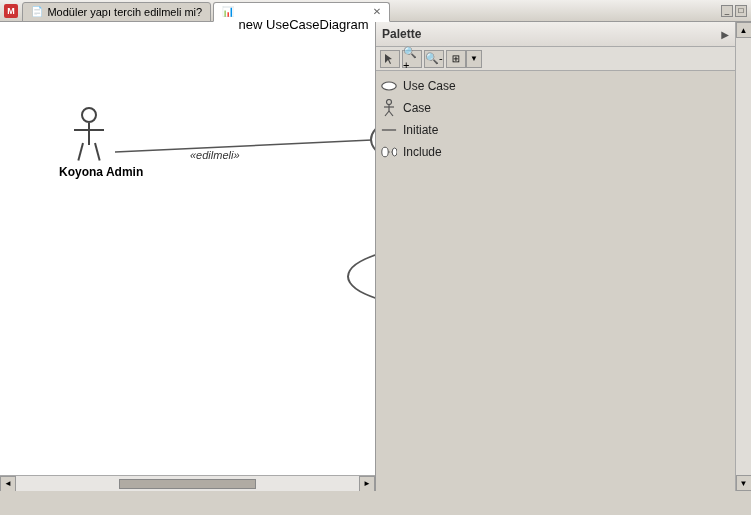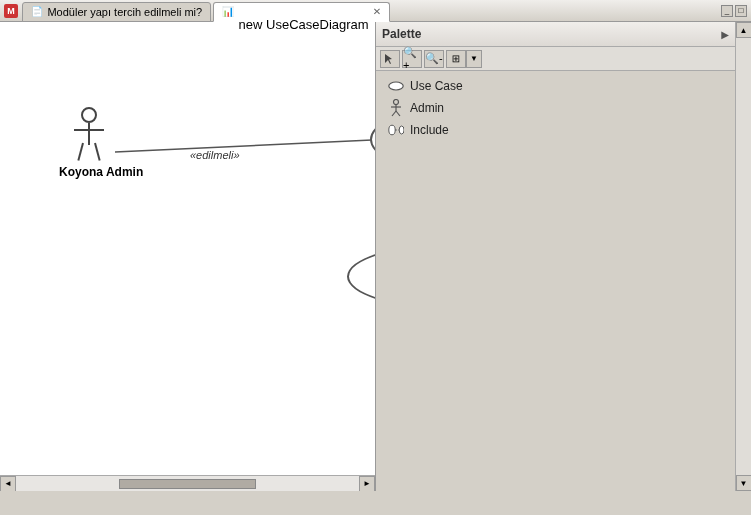--- a/index.html
+++ b/index.html
@@ -158,21 +158,21 @@
     
     .palette-items {
       flex: 1;
       overflow-y: auto;
       padding: 4px 0;
     }
     .palette-item {
       height: 22px;
       display: flex;
       align-items: center;
-      padding: 0 12px;
+      padding: 0 5px;
       gap: 6px;
       cursor: pointer;
       font-size: 12px;
       color: #222;
     }
     .palette-icon {
       width: 16px; height: 16px;
       display: flex; align-items: center; justify-content: center;
       flex-shrink: 0;
     }
@@ -357,23 +357,31 @@
         <div class="palette-item">
           <div class="palette-icon">
             <svg width="14" height="18" viewBox="0 0 14 18">
               <circle cx="7" cy="3" r="2.5" fill="none" stroke="#555" stroke-width="1.2"></circle>
               <line x1="7" y1="5.5" x2="7" y2="12" stroke="#555" stroke-width="1.2"></line>
               <line x1="2" y1="8" x2="12" y2="8" stroke="#555" stroke-width="1.2"></line>
               <line x1="7" y1="12" x2="3" y2="17" stroke="#555" stroke-width="1.2"></line>
               <line x1="7" y1="12" x2="11" y2="17" stroke="#555" stroke-width="1.2"></line>
             </svg>
           </div>
-          <span>Admin</span>
-        </div>
-
+          <span>Case</span>
+        </div>
+
+        <div class="palette-item">
+          <div class="palette-icon">
+            <svg width="18" height="12" viewBox="0 0 18 12">
+              <line x1="1" y1="6" x2="17" y2="6" stroke="#555" stroke-width="1.5"></line>
+            </svg>
+          </div>
+          <span>Initiate</span>
+        </div>
 
 
         <div class="palette-item">
           <div class="palette-icon">
             <svg width="20" height="16" viewBox="0 0 20 16">
               <ellipse cx="5" cy="8" rx="4" ry="6" fill="white" stroke="#555" stroke-width="1.2"></ellipse>
               <line x1="9" y1="8" x2="14" y2="8" stroke="#555" stroke-width="1.2" stroke-dasharray="2,2"></line>
               <ellipse cx="17" cy="8" rx="3" ry="5" fill="white" stroke="#555" stroke-width="1.2"></ellipse>
             </svg>
           </div>

